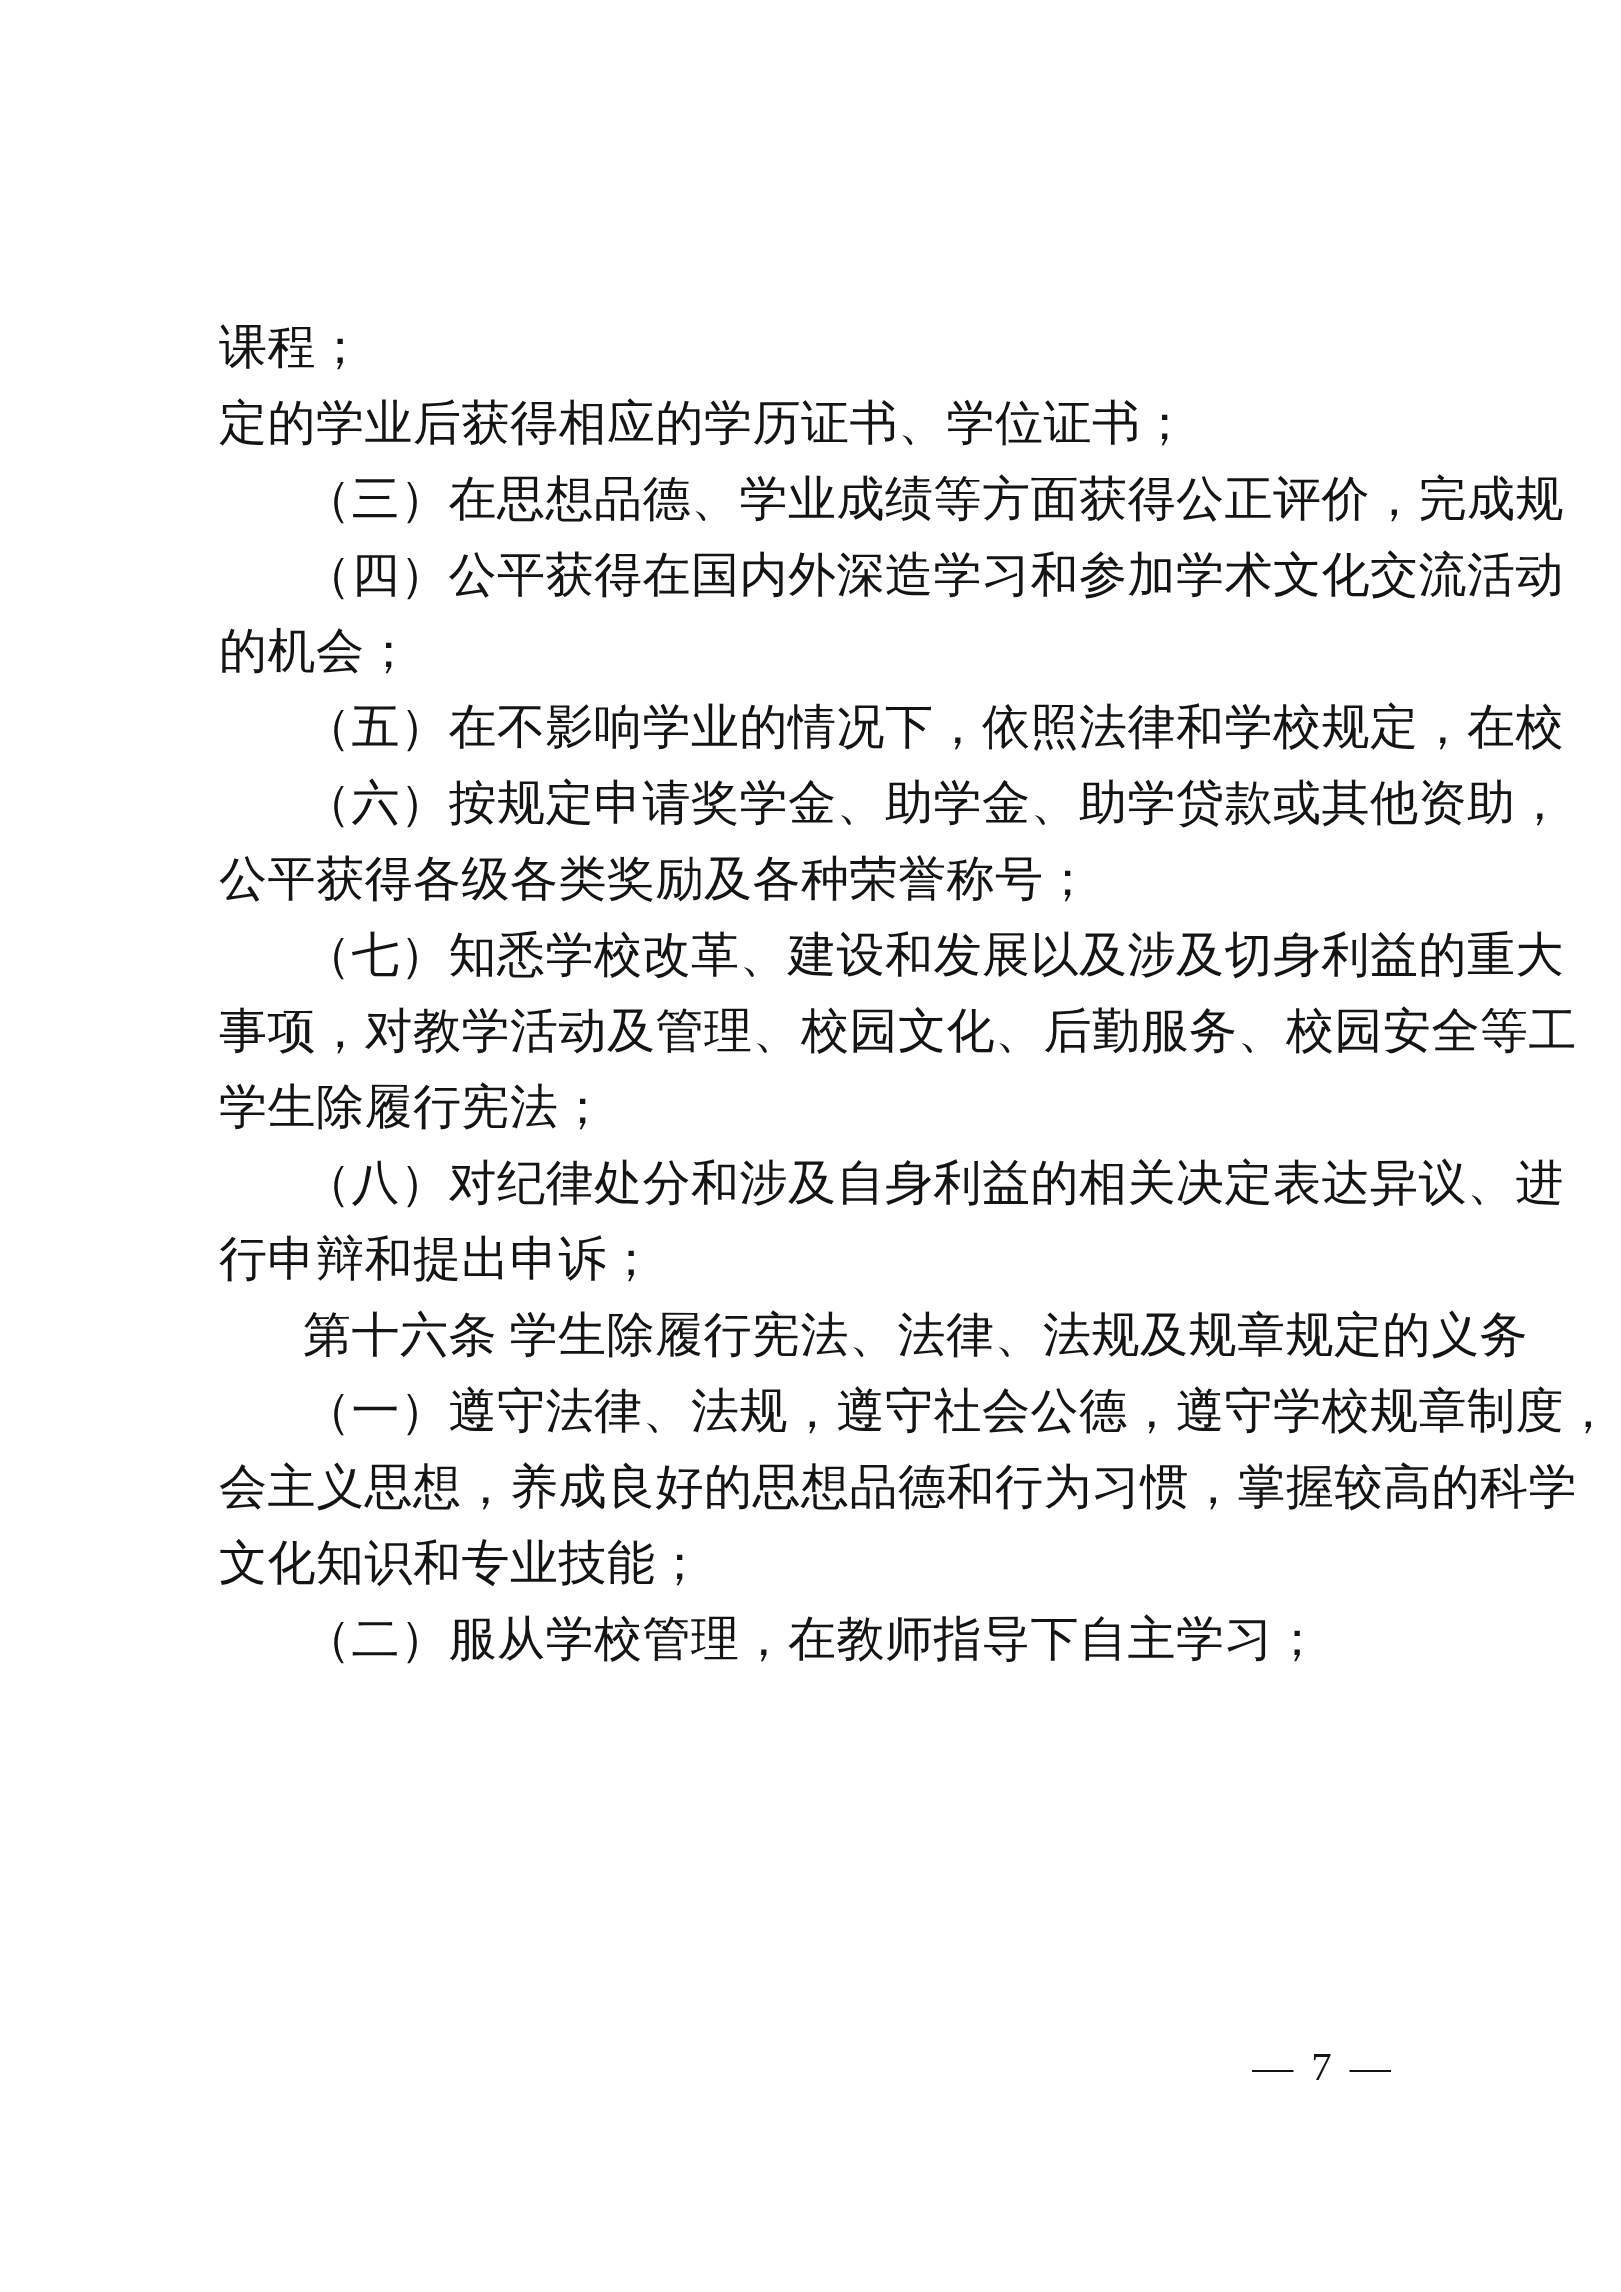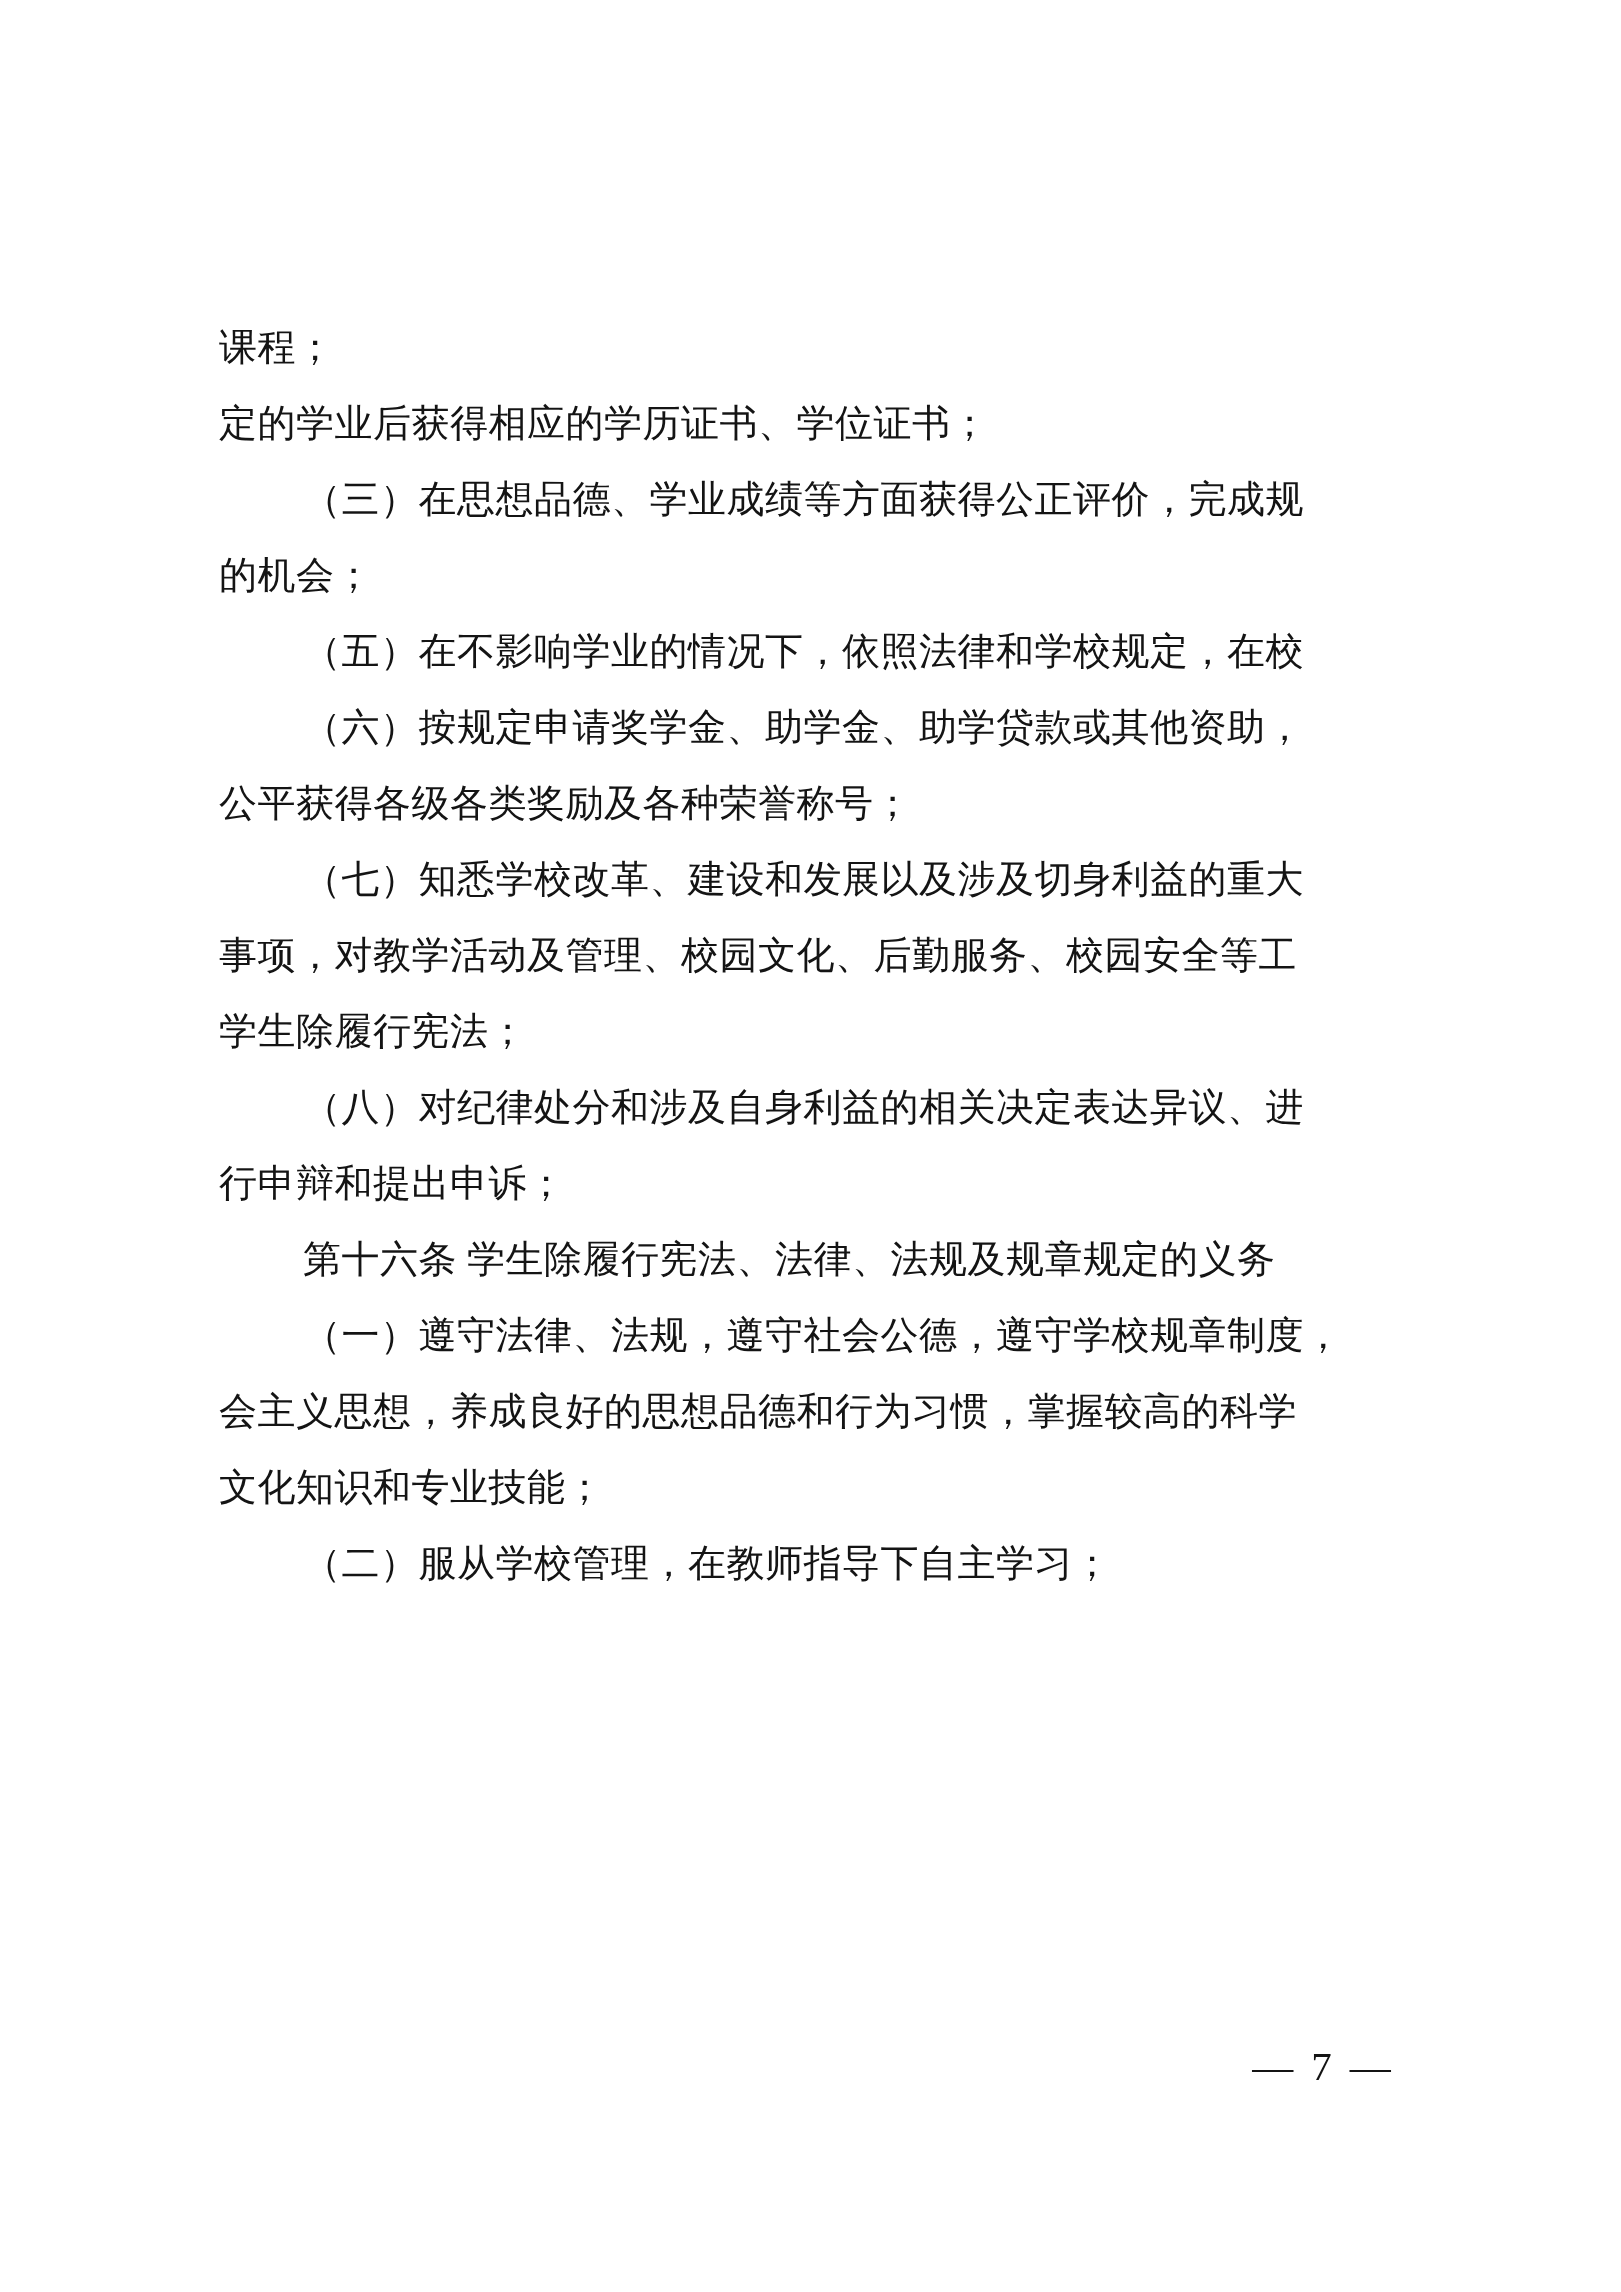--- a/index.html
+++ b/index.html
@@ -18,21 +18,21 @@
   }
   .text-block {
     position: absolute;
     left: 219px;
     top: 309px;
     width: 1255px;
   }
   .line {
     height: 76px;
     line-height: 76px;
-    font-size: 38px;
+    font-size: 48px;
     letter-spacing: 0.5px;
     white-space: pre;
     font-weight: 400;
   }
   .line.indent {
     padding-left: 84px;
   }
   .page-number {
     position: absolute;
     top: 2042px;
@@ -47,20 +47,21 @@
   }
 </style>
 </head>
 <body>
 
 <div class="page">
   <div class="text-block" id="text-block">
       <div class="line">课程；</div>
       <div class="line">定的学业后获得相应的学历证书、学位证书；</div>
       <div class="line indent">（三）在思想品德、学业成绩等方面获得公正评价，完成规</div>
+      <div class="line indent">（四）公平获得在国内外深造学习和参加学术文化交流活动</div>
       <div class="line">的机会；</div>
       <div class="line indent">（五）在不影响学业的情况下，依照法律和学校规定，在校</div>
       <div class="line indent">（六）按规定申请奖学金、助学金、助学贷款或其他资助，</div>
       <div class="line">公平获得各级各类奖励及各种荣誉称号；</div>
       <div class="line indent">（七）知悉学校改革、建设和发展以及涉及切身利益的重大</div>
       <div class="line">事项，对教学活动及管理、校园文化、后勤服务、校园安全等工</div>
       <div class="line">学生除履行宪法；</div>
       <div class="line indent">（八）对纪律处分和涉及自身利益的相关决定表达异议、进</div>
       <div class="line">行申辩和提出申诉；</div>
       <div class="line indent">第十六条 学生除履行宪法、法律、法规及规章规定的义务</div>

